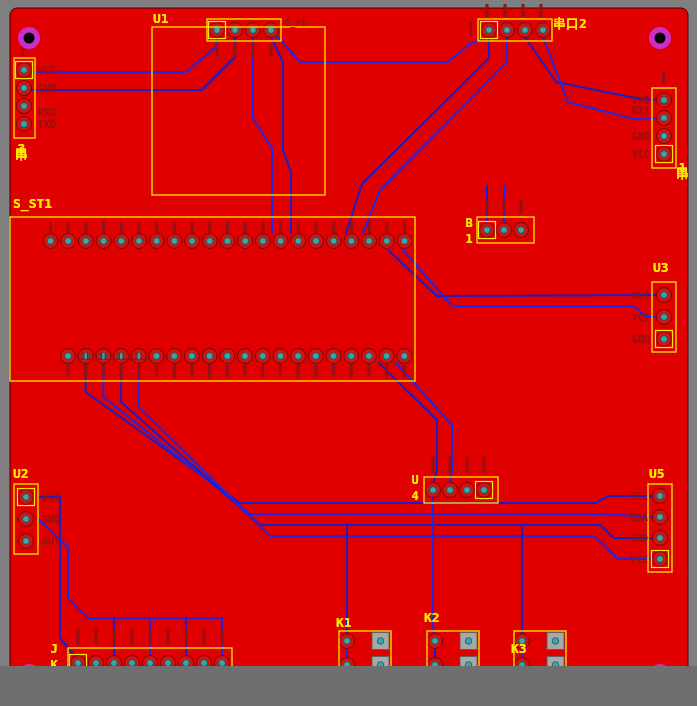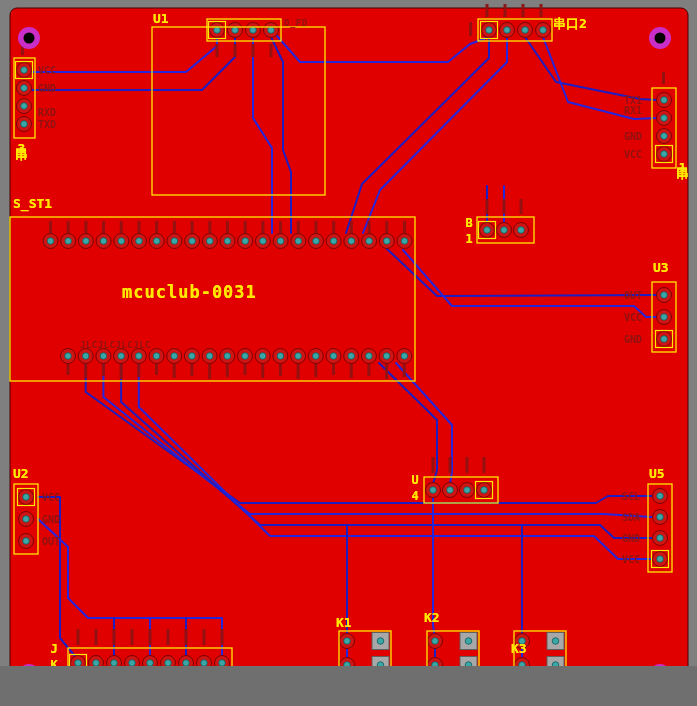--- a/index.html
+++ b/index.html
@@ -9,21 +9,21 @@
     font-family:"DejaVu Sans Mono","Liberation Mono",monospace;
   }
   svg{position:absolute;left:0;top:0;}
   .txt{position:absolute;white-space:nowrap;line-height:1;user-select:none;}
   .silk{color:var(--silk,#ffe800);font-size:13px;font-weight:bold;text-shadow:0 0 0.5px var(--silk,#ffe800);}
   .big{font-size:17px;letter-spacing:1px;}
   .v{writing-mode:vertical-rl;text-orientation:upright;letter-spacing:2px;}
   .fs12{font-size:12px;}
   .pin{color:var(--lred,#8f1212);font-size:10px;font-weight:bold;}
   .sm{font-size:9px;letter-spacing:0.5px;text-align:right;}
-  .pr{width:26px;}
+  .pr{width:26px;text-align:right;}
 </style>
 </head>
 <body>
 
 <div class="stage">
 
   <svg id="pcb" width="697" height="706" viewBox="0 0 697 706">
       <rect x="10" y="8" width="678" height="690" rx="7" fill="#e10000" stroke="#4a0000" stroke-width="1"></rect>
       <polyline points="32,72 186,72 217,46 217,37" fill="none" stroke="#2525de" stroke-width="2" stroke-linejoin="round" stroke-linecap="round"></polyline>
       <polyline points="32,90 202,90 235,57 235,37" fill="none" stroke="#1d1dc4" stroke-width="2" stroke-linejoin="round" stroke-linecap="round"></polyline>
@@ -347,22 +347,21 @@
       <circle cx="29" cy="675" r="5.5" fill="#000000"></circle>
       <circle cx="660" cy="675" r="8" fill="none" stroke="#c92ec9" stroke-width="6"></circle>
       <circle cx="660" cy="675" r="5.5" fill="#000000"></circle>
     </svg>
 
   <div class="txt silk" style="left:153px;top:12px">U1</div>
   <div class="txt silk" style="left:553px;top:17px">串口2</div>
   <div class="txt silk v" style="left:15px;top:137px">串口3</div>
   <div class="txt silk v" style="left:676px;top:156px">串口1</div>
   <div class="txt silk" style="left:13px;top:197px">S_ST1</div>
-  <div class="txt silk big" style="left:122px;top:284px">mcuclub-0031</div>
-  <div class="txt pin sm" style="left:80px;top:341px">JLCJLCJLCJLC</div>
+  <div class="txt pin sm" style="left:80px;top:353px">JLCJLCJLCJLC</div>
   <div class="txt pin sm" style="left:284px;top:19px">O_FD</div>
   <div class="txt silk v fs12" style="left:463px;top:216px">B1</div>
   <div class="txt silk" style="left:653px;top:261px">U3</div>
   <div class="txt silk" style="left:13px;top:467px">U2</div>
   <div class="txt silk v fs12" style="left:409px;top:473px">U4</div>
   <div class="txt silk" style="left:649px;top:467px">U5</div>
   <div class="txt silk v fs12" style="left:48px;top:642px">JK1</div>
   <div class="txt silk" style="left:336px;top:616px">K1</div>
   <div class="txt silk" style="left:424px;top:611px">K2</div>
   <div class="txt silk" style="left:511px;top:642px">K3</div>

